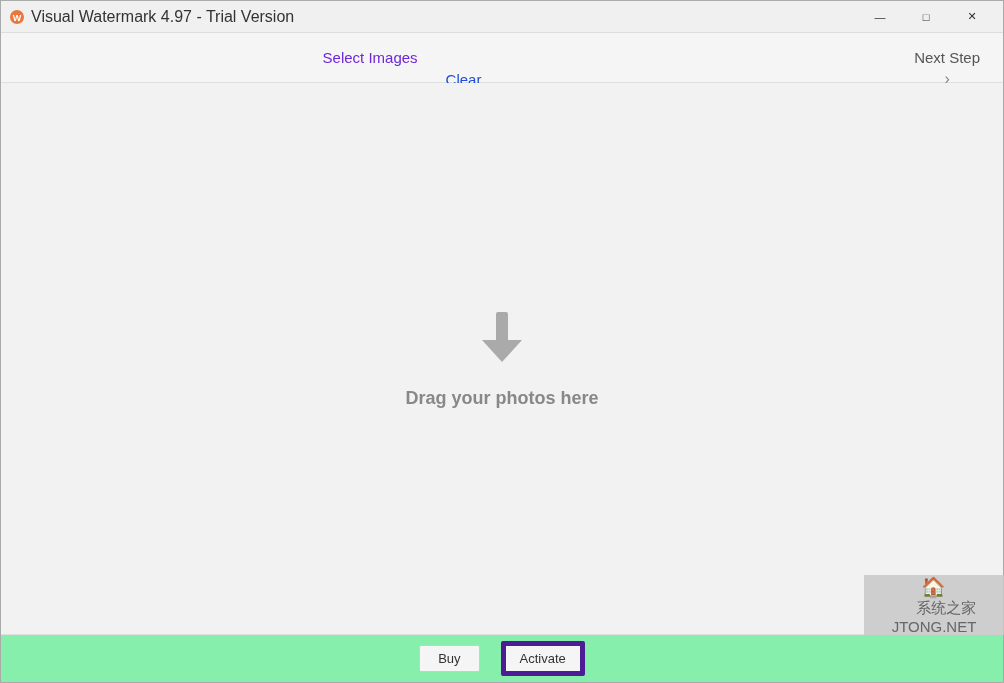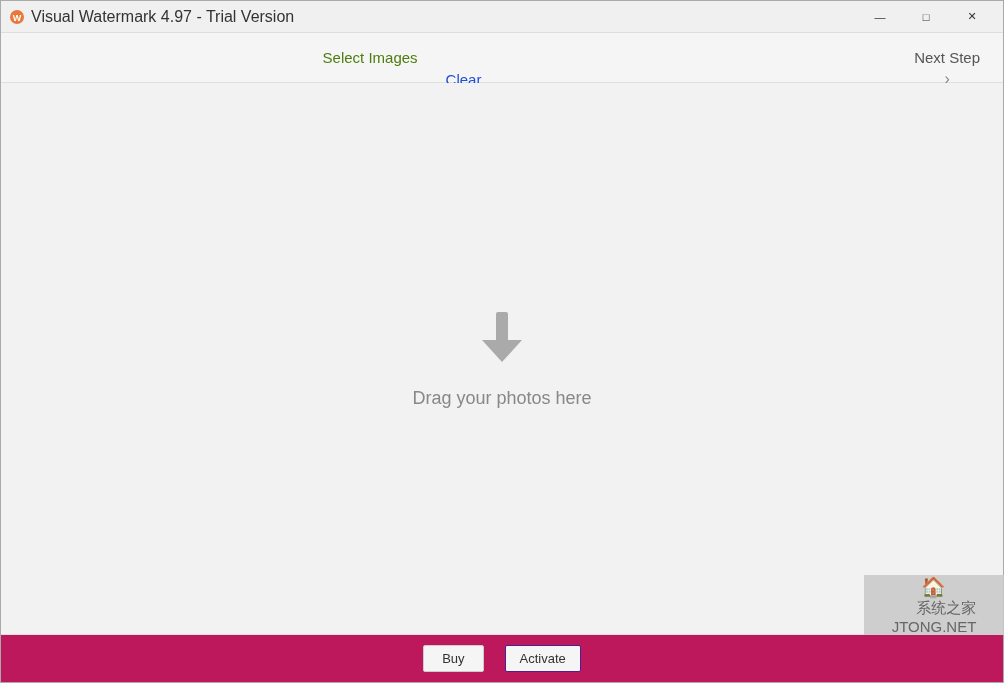--- a/index.html
+++ b/index.html
@@ -88,21 +88,21 @@
       align-items: center;
       gap: 0;
       flex: 1;
       justify-content: center;
       margin-right: 200px;
     }
 
     .btn-select-images {
       background: none;
       border: none;
-      color: #4d7c0f;
+      color: #6d28d9;
       font-size: 15px;
       font-weight: 500;
       cursor: pointer;
       padding: 8px 14px;
     }
 
     .btn-clear {
       background: none;
       border: none;
       color: #1d4ed8;
@@ -146,48 +146,48 @@
     }
 
     .drop-icon svg {
       width: 60px;
       height: 60px;
     }
 
     .drag-text {
       font-size: 18px;
       color: #888;
-      font-weight: 400;
+      font-weight: 700;
     }
 
     
     .bottom-bar {
       height: 48px;
-      background: #be185d;
+      background: #86efac;
       border-top: 1px solid #e0e0e0;
       display: flex;
       align-items: center;
       justify-content: center;
       gap: 21px;
       flex-shrink: 0;
     }
 
     .btn-buy {
       background: #f5f5f5;
       border: 1px solid #ccc;
       color: #333;
       font-size: 13px;
       cursor: pointer;
       padding: 5px 18px;
       border-radius: 2px;
     }
 
     .btn-activate {
       background: #f5f5f5;
-      border: 1px solid #4c1d95;
+      border: 5px solid #4c1d95;
       color: #333;
       font-size: 13px;
       cursor: pointer;
       padding: 5px 14px;
       border-radius: 2px;
     }
 
     
     .watermark-overlay {
       position: absolute;

